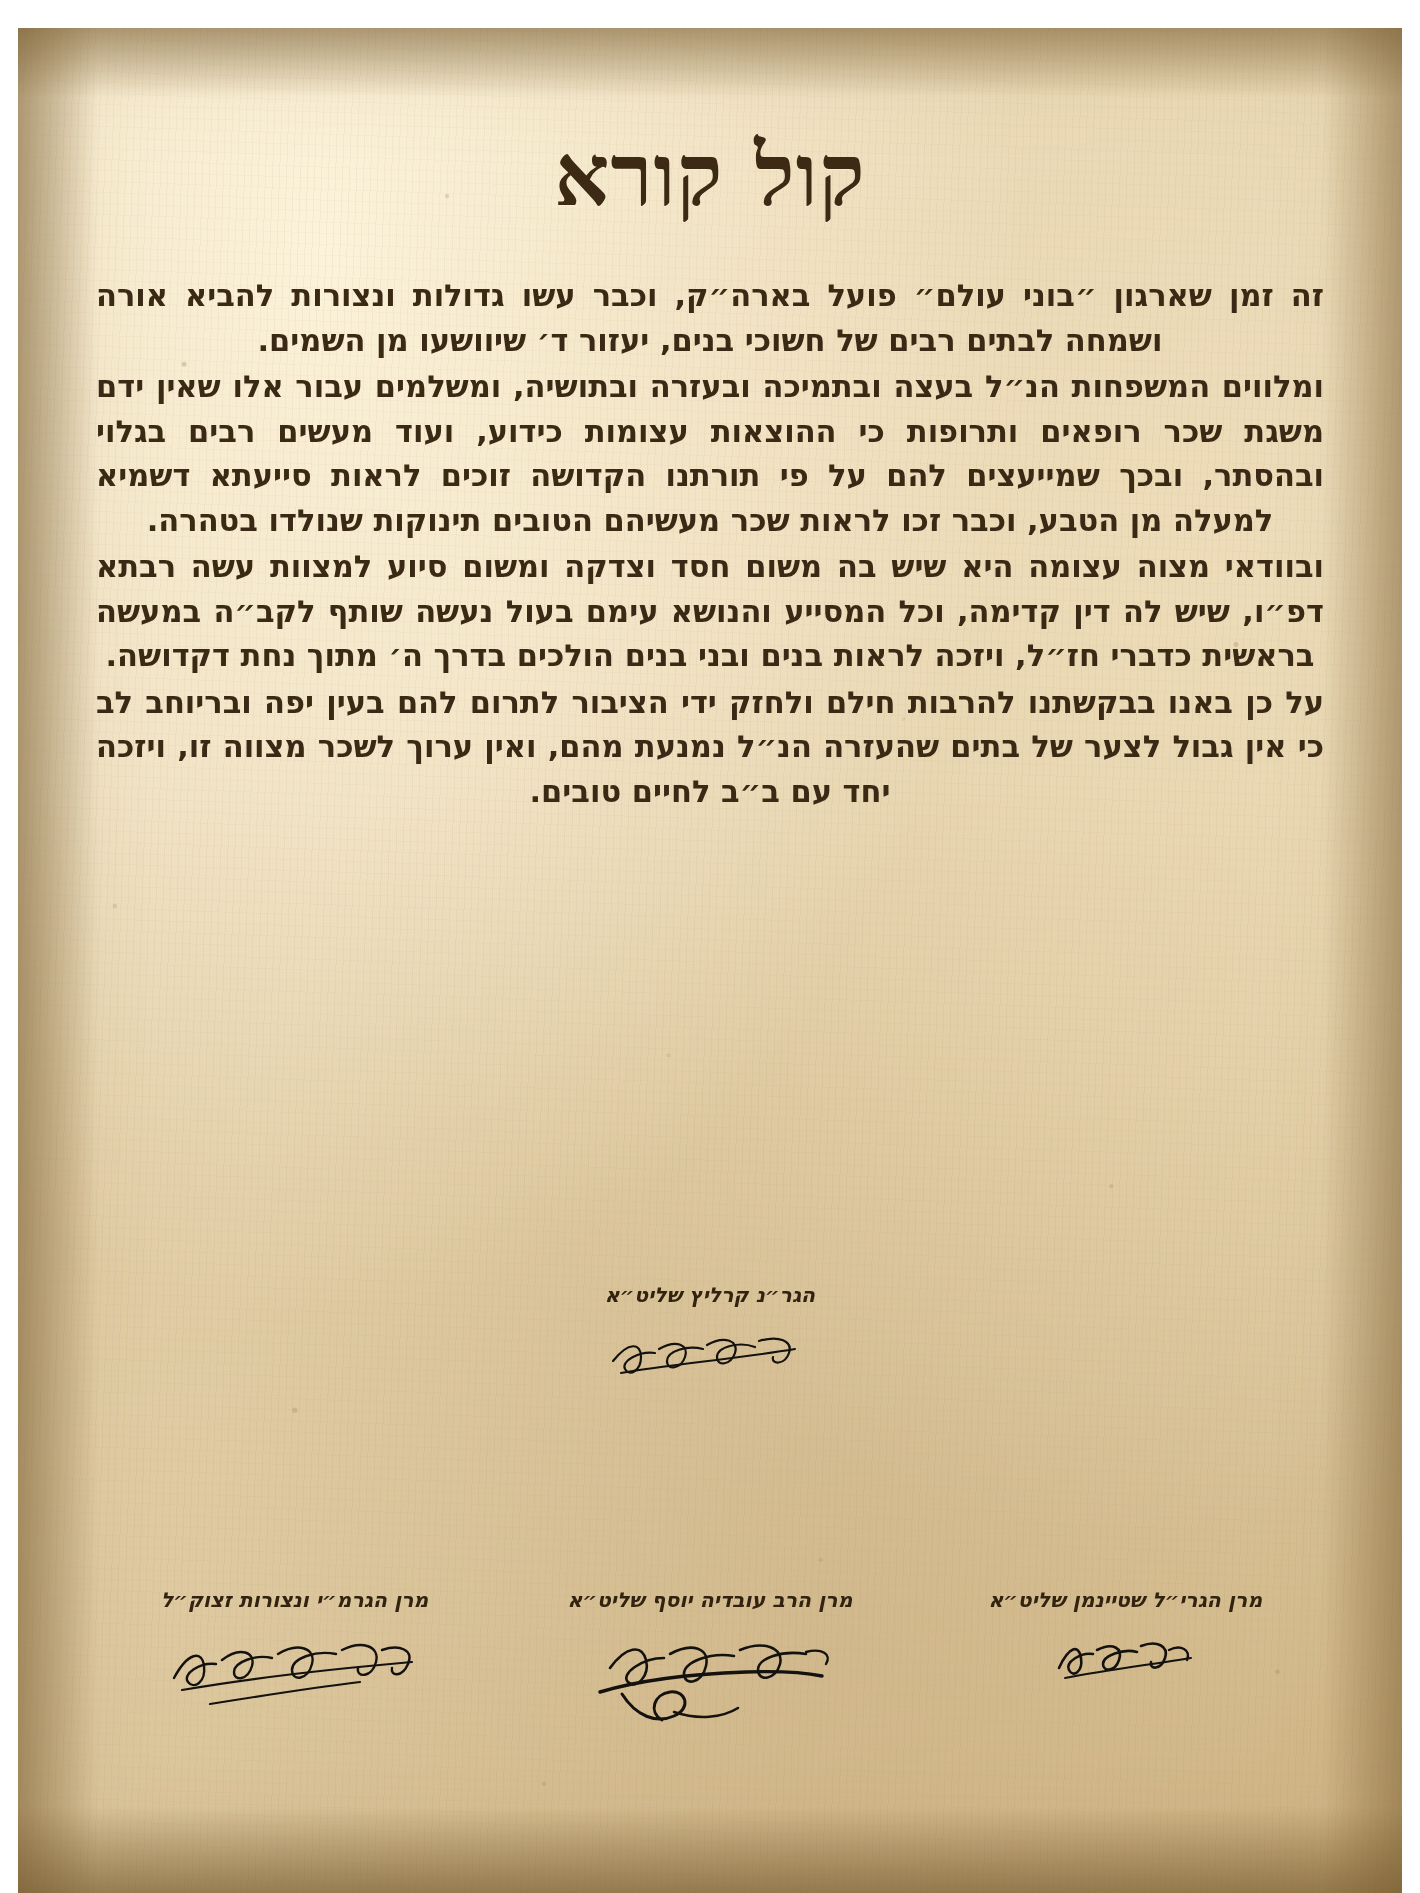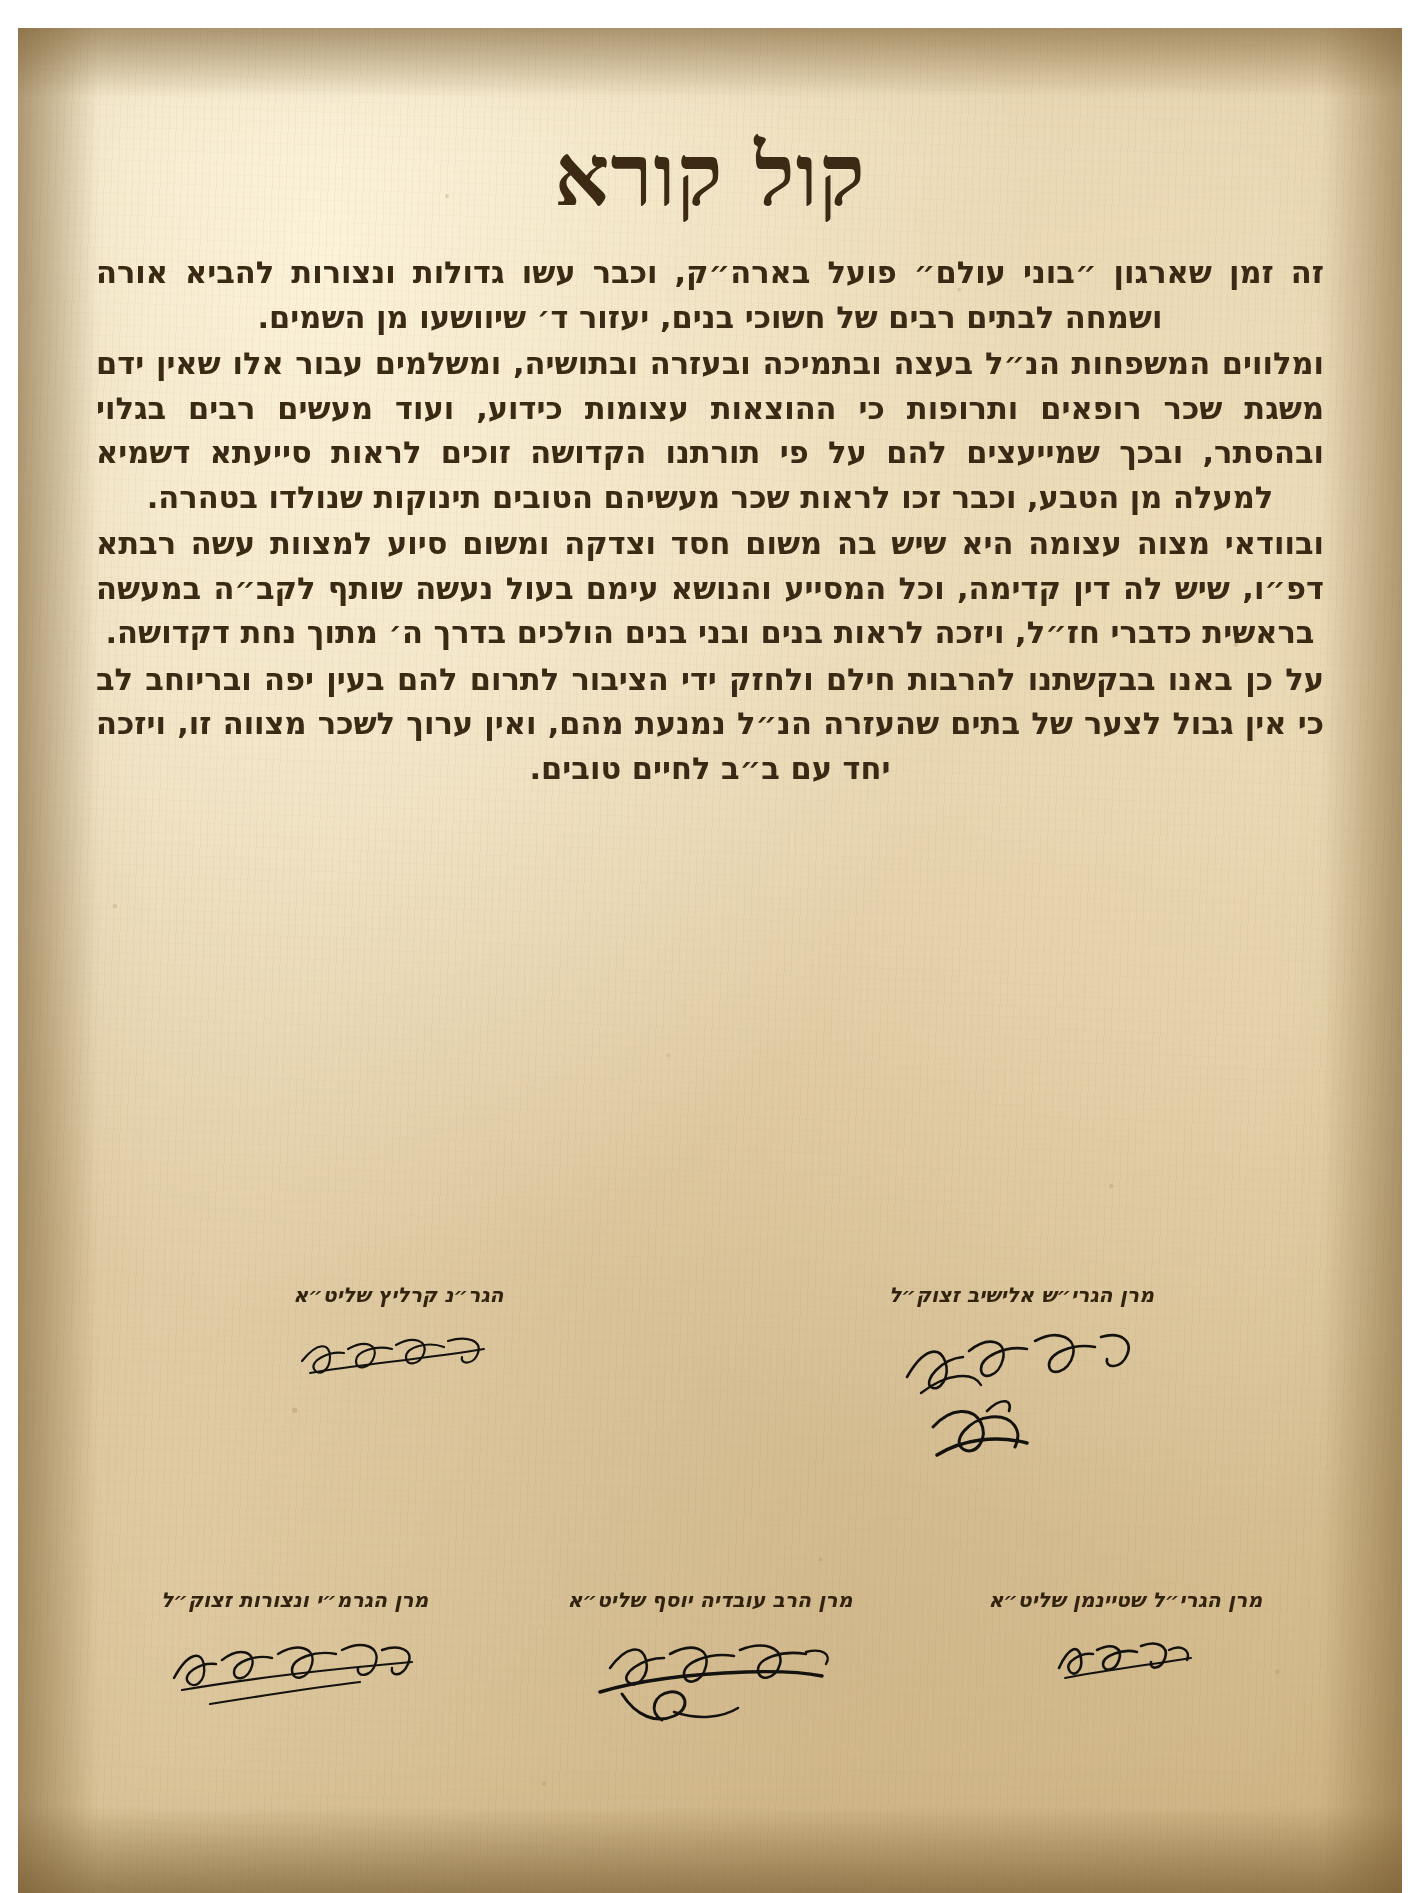--- a/index.html
+++ b/index.html
@@ -103,21 +103,21 @@
     color: #3c2a14;
     font-size: 86px;
     font-weight: 700;
     letter-spacing: 1px;
     margin: 96px 0 0 0;
     text-shadow: 0 1px 0 rgba(255,248,228,0.5);
     font-family: "DejaVu Serif", "Liberation Serif", serif;
   }
 
   .body-text {
-    margin: 25px 78px 0 78px;
+    margin: 48px 78px 0 78px;
     color: #3a2a15;
     font-size: 30.5px;
     line-height: 1.46;
     text-align: justify;
     text-align-last: center;
     font-family: "DejaVu Sans", "Liberation Sans", sans-serif;
     font-weight: 600;
   }
   .body-text p {
     margin: 0 0 2px 0;
@@ -185,35 +185,20 @@
         <p>זה זמן שארגון ״בוני עולם״ פועל בארה״ק, וכבר עשו גדולות ונצורות להביא אורה ושמחה לבתים רבים של חשוכי בנים, יעזור ד׳ שיוושעו מן השמים.</p>
         <p>ומלווים המשפחות הנ״ל בעצה ובתמיכה ובעזרה ובתושיה, ומשלמים עבור אלו שאין ידם משגת שכר רופאים ותרופות כי ההוצאות עצומות כידוע, ועוד מעשים רבים בגלוי ובהסתר, ובכך שמייעצים להם על פי תורתנו הקדושה זוכים לראות סייעתא דשמיא למעלה מן הטבע, וכבר זכו לראות שכר מעשיהם הטובים תינוקות שנולדו בטהרה.</p>
         <p>ובוודאי מצוה עצומה היא שיש בה משום חסד וצדקה ומשום סיוע למצוות עשה רבתא דפ״ו, שיש לה דין קדימה, וכל המסייע והנושא עימם בעול נעשה שותף לקב״ה במעשה בראשית כדברי חז״ל, ויזכה לראות בנים ובני בנים הולכים בדרך ה׳ מתוך נחת דקדושה.</p>
         <p>על כן באנו בבקשתנו להרבות חילם ולחזק ידי הציבור לתרום להם בעין יפה ובריוחב לב כי אין גבול לצער של בתים שהעזרה הנ״ל נמנעת מהם, ואין ערוך לשכר מצווה זו, ויזכה יחד עם ב״ב לחיים טובים.</p>
       </div>
 
       <div class="sig-block row-1">
         <div class="sig-row">
 
 
-          <div class="sig-cell">
-            <div class="sig-name">מרן הגרי״ש אלישיב זצוק״ל</div>
-            <div class="sig-mark">
-              <svg width="290" height="170" viewBox="0 0 290 170" aria-hidden="true">
-                <path class="ink" stroke-width="2.6" d="M30 62 C46 34 62 30 68 46 C74 62 62 78 54 72 C46 66 64 44 86 42"></path>
-                <path class="ink" stroke-width="2.6" d="M92 36 C112 20 130 26 126 44 C122 62 104 66 104 54 C104 42 128 30 150 34"></path>
-                <path class="ink" stroke-width="2.6" d="M158 26 C180 14 200 22 196 40 C192 58 172 62 172 50 C172 38 196 28 218 32"></path>
-                <path class="ink" stroke-width="2.6" d="M224 22 C244 16 256 26 250 40 C244 54 228 54 230 44"></path>
-                <path class="ink" stroke-width="2.4" d="M44 78 C70 58 96 56 104 70"></path>
-                <path class="ink" stroke-width="3" d="M56 112 C74 92 96 92 104 108 C112 124 98 142 86 134 C74 126 92 104 114 102 C136 100 146 116 138 132"></path>
-                <path class="ink" stroke-width="3.4" d="M60 140 C86 124 120 120 150 128"></path>
-                <path class="ink" stroke-width="2.6" d="M110 96 C124 82 136 84 132 96"></path>
-              </svg>
-            </div>
-          </div>
 
           <div class="sig-cell">
             <div class="sig-name">הגר״נ קרליץ שליט״א</div>
             <div class="sig-mark">
               <svg width="230" height="90" viewBox="0 0 230 90" aria-hidden="true">
                 <path class="ink" stroke-width="2.2" d="M18 46 C34 26 46 28 46 42 C46 56 34 62 30 54 C26 46 44 36 60 38"></path>
                 <path class="ink" stroke-width="2.2" d="M64 34 C82 24 94 30 90 42 C86 54 72 56 72 46 C72 36 92 30 108 34"></path>
                 <path class="ink" stroke-width="2.2" d="M112 30 C130 20 144 26 140 38 C136 50 122 52 122 42 C122 32 144 26 160 32"></path>
                 <path class="ink" stroke-width="2.2" d="M164 26 C184 20 198 26 194 38 C190 50 176 50 178 42"></path>
                 <path class="ink" stroke-width="2" d="M26 58 C70 50 140 44 200 34"></path>

